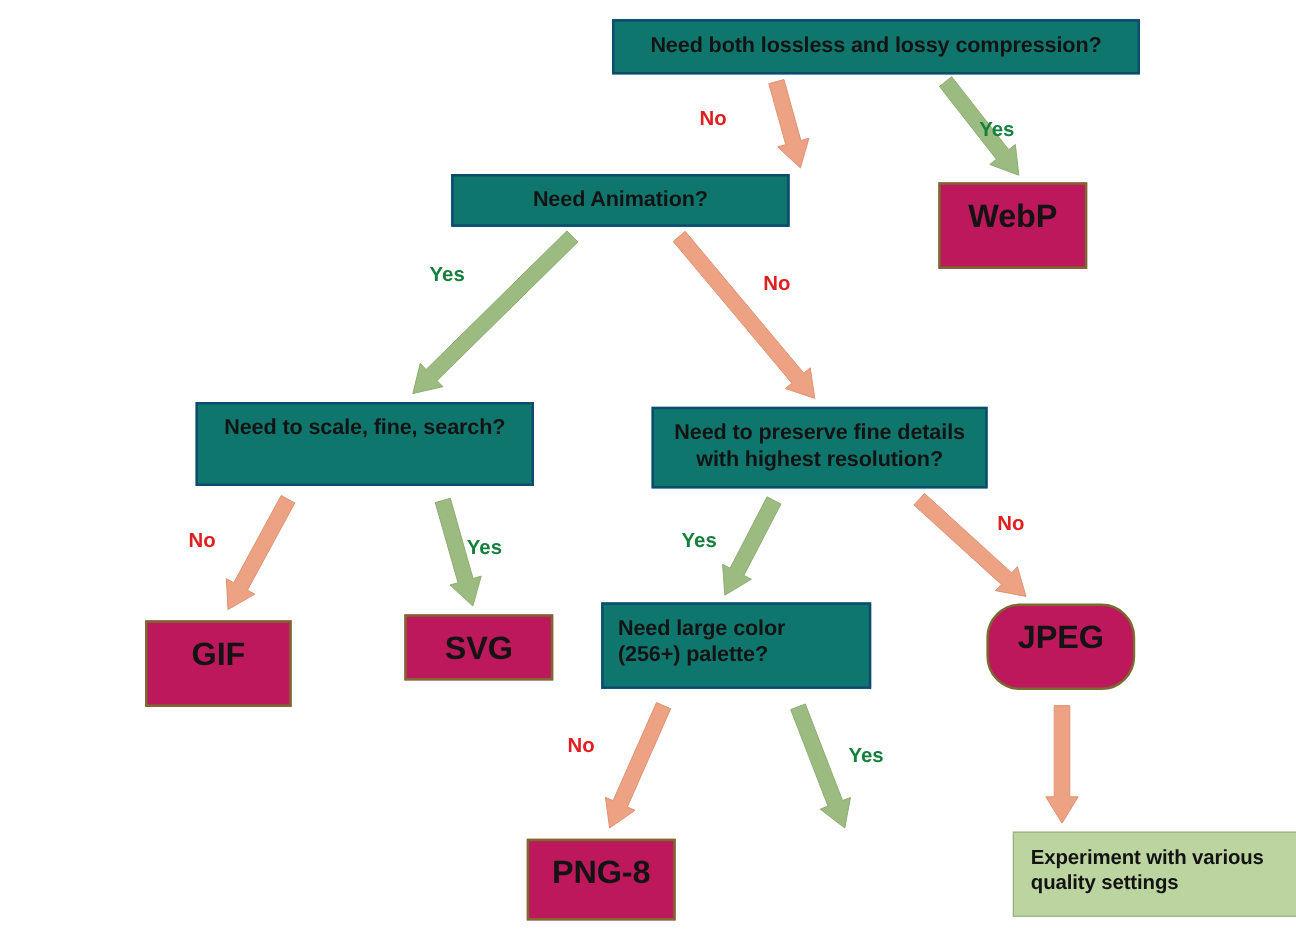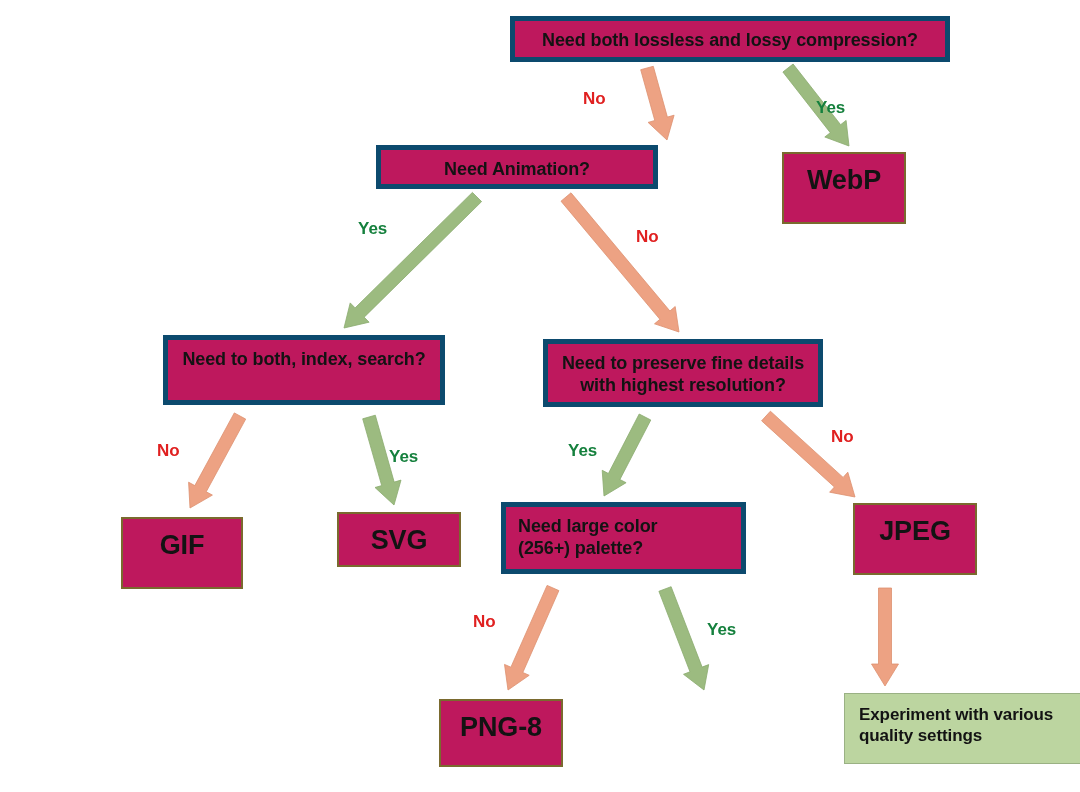--- a/index.html
+++ b/index.html
@@ -28,22 +28,22 @@
   .node {
     position: absolute;
     box-sizing: border-box;
     font-weight: bold;
     line-height: 1.22;
     letter-spacing: -0.1px;
     color: #131313;
     display: block;
   }
   .node.decision {
-    background: #be185d;
-    border: 5px solid #0c4a6e;
+    background: #0f766e;
+    border: 2px solid #0c4a6e;
     font-size: 18px;
     padding: 9px 12px 0 12px;
     text-align: center;
   }
   .node.terminal {
     background: #be185d;
     border: 2px solid #7a6a2e;
     font-size: 27px;
     padding: 10px 12px 0 12px;
     text-align: center;
@@ -98,42 +98,42 @@
 
   <div class="node terminal" style="left:782px; top:152px; width:124px; height:72px;">
     <span>WebP</span>
   </div>
 
   <div class="node decision" style="left:376px; top:145px; width:282px; height:44px;">
     <span>Need Animation?</span>
   </div>
 
   <div class="node decision" style="left:163px; top:335px; width:282px; height:70px;">
-    <span>Need to both, index, search?</span>
+    <span>Need to scale, fine, search?</span>
   </div>
 
   <div class="node decision" style="left:543px; top:339px; width:280px; height:68px;">
     <span>Need to preserve fine details</span><br>
     <span>with highest resolution?</span>
   </div>
 
   <div class="node terminal" style="left:121px; top:517px; width:122px; height:72px;">
     <span>GIF</span>
   </div>
 
   <div class="node terminal" style="left:337px; top:512px; width:124px; height:55px;">
     <span>SVG</span>
   </div>
 
-  <div class="node decision align-left" style="left:501px; top:502px; width:245px; height:72px;">
+  <div class="node decision align-left" style="left:501px; top:502px; width:225px; height:72px;">
     <span>Need large color</span><br>
     <span>(256+) palette?</span>
   </div>
 
-  <div class="node terminal" style="left:853px; top:503px; width:124px; height:72px;">
+  <div class="node terminal" style="left:822px; top:503px; width:124px; height:72px;border-radius:28px;">
     <span>JPEG</span>
   </div>
 
   <div class="node terminal" style="left:439px; top:699px; width:124px; height:68px;">
     <span>PNG-8</span>
   </div>
 
 
   <div class="node note" style="left:808px; top:693px; width:238px; height:71px;margin-left:36px;">
     <span>Experiment with various</span><br>

